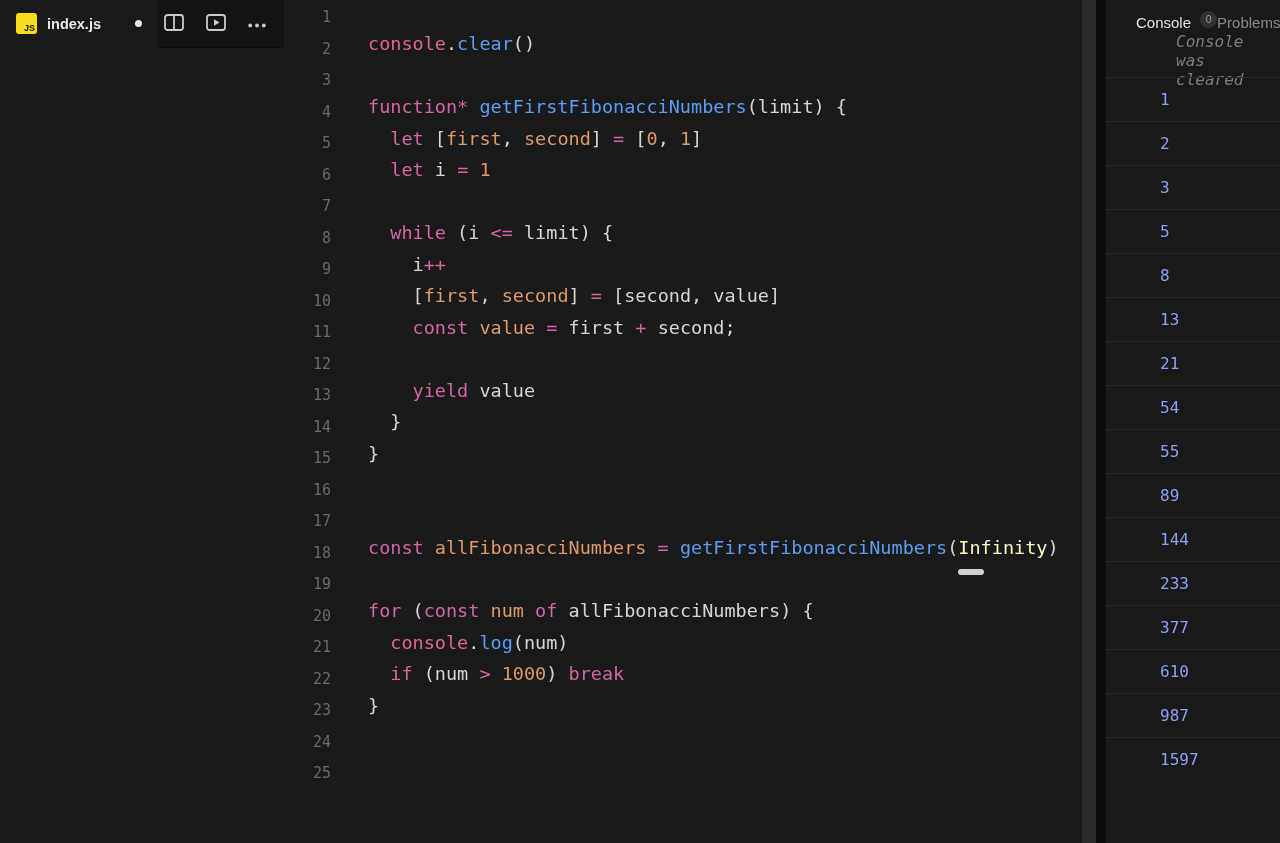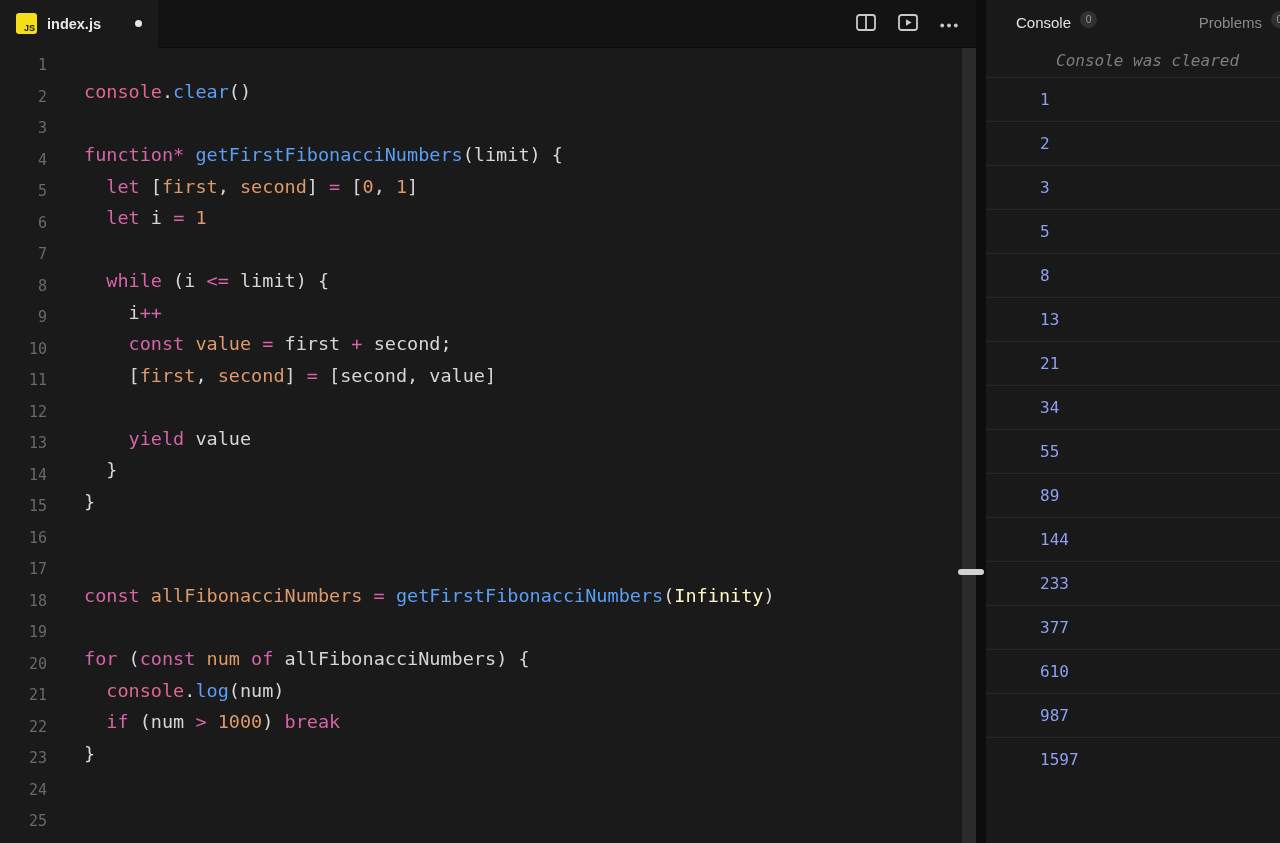--- a/index.html
+++ b/index.html
@@ -3,21 +3,21 @@
 <meta charset="utf-8">
 <style>
   * { margin:0; padding:0; box-sizing:border-box; }
   html,body { background:#000; }
   .app {
     position:relative; width:1280px; height:843px; overflow:hidden;
     background:#0f0f0f; font-family:"Liberation Sans", sans-serif;
     display:flex; flex-direction:row;
   }
   
-  .editor-pane { width:976px; height:100%; display:flex; flex-direction:column; background:#1a1a1a; }
+  .editor-pane { width:1096px; height:100%; display:flex; background:#1a1a1a; }
   .topbar {
     height:48px; background:#131313; display:flex; align-items:center;
     border-bottom:1px solid #0b0b0b; flex:0 0 auto;
   }
   .tab {
     height:48px; display:flex; align-items:center; gap:10px;
     padding:0 16px; background:#1a1a1a; cursor:pointer;
   }
   .js-logo {
     width:21px; height:21px; background:#f5de19; border-radius:3px;
@@ -153,22 +153,22 @@
         </div>
       <div class="code">
           <div class="cl"><span class="tk-builtin">console</span><span class="tk-plain">.</span><span class="tk-func">clear</span><span class="tk-plain">()</span></div>
           <div class="cl"></div>
           <div class="cl"><span class="tk-kw">function*</span><span class="tk-plain"> </span><span class="tk-func">getFirstFibonacciNumbers</span><span class="tk-plain">(limit) {</span></div>
           <div class="cl"><span class="tk-plain">  </span><span class="tk-kw">let</span><span class="tk-plain"> [</span><span class="tk-var">first</span><span class="tk-plain">, </span><span class="tk-var">second</span><span class="tk-plain">] </span><span class="tk-kw">=</span><span class="tk-plain"> [</span><span class="tk-num">0</span><span class="tk-plain">, </span><span class="tk-num">1</span><span class="tk-plain">]</span></div>
           <div class="cl"><span class="tk-plain">  </span><span class="tk-kw">let</span><span class="tk-plain"> i </span><span class="tk-kw">=</span><span class="tk-plain"> </span><span class="tk-num">1</span></div>
           <div class="cl"></div>
           <div class="cl"><span class="tk-plain">  </span><span class="tk-kw">while</span><span class="tk-plain"> (i </span><span class="tk-kw">&lt;=</span><span class="tk-plain"> limit) {</span></div>
           <div class="cl"><span class="tk-plain">    i</span><span class="tk-kw">++</span></div>
+          <div class="cl"><span class="tk-plain">    [</span><span class="tk-var">first</span><span class="tk-plain">, </span><span class="tk-var">second</span><span class="tk-plain">] </span><span class="tk-kw">=</span><span class="tk-plain"> [second, value]</span></div>
           <div class="cl"><span class="tk-plain">    </span><span class="tk-kw">const</span><span class="tk-plain"> </span><span class="tk-var">value</span><span class="tk-plain"> </span><span class="tk-kw">=</span><span class="tk-plain"> first </span><span class="tk-kw">+</span><span class="tk-plain"> second;</span></div>
-          <div class="cl"><span class="tk-plain">    [</span><span class="tk-var">first</span><span class="tk-plain">, </span><span class="tk-var">second</span><span class="tk-plain">] </span><span class="tk-kw">=</span><span class="tk-plain"> [second, value]</span></div>
           <div class="cl"></div>
           <div class="cl"><span class="tk-plain">    </span><span class="tk-kw">yield</span><span class="tk-plain"> value</span></div>
           <div class="cl"><span class="tk-plain">  }</span></div>
           <div class="cl"><span class="tk-plain">}</span></div>
           <div class="cl"></div>
           <div class="cl"></div>
           <div class="cl"><span class="tk-kw">const</span><span class="tk-plain"> </span><span class="tk-var">allFibonacciNumbers</span><span class="tk-plain"> </span><span class="tk-kw">=</span><span class="tk-plain"> </span><span class="tk-func">getFirstFibonacciNumbers</span><span class="tk-plain">(</span><span class="tk-const">Infinity</span><span class="tk-plain">)</span></div>
           <div class="cl"></div>
           <div class="cl"><span class="tk-kw">for</span><span class="tk-plain"> (</span><span class="tk-kw">const</span><span class="tk-plain"> </span><span class="tk-var">num</span><span class="tk-plain"> </span><span class="tk-kw">of</span><span class="tk-plain"> allFibonacciNumbers) {</span></div>
           <div class="cl"><span class="tk-plain">  </span><span class="tk-builtin">console</span><span class="tk-plain">.</span><span class="tk-func">log</span><span class="tk-plain">(num)</span></div>
@@ -212,21 +212,21 @@
         <div class="console-row">
           <span class="console-value">8</span>
         </div>
         <div class="console-row">
           <span class="console-value">13</span>
         </div>
         <div class="console-row">
           <span class="console-value">21</span>
         </div>
         <div class="console-row">
-          <span class="console-value">34</span>
+          <span class="console-value">54</span>
         </div>
         <div class="console-row">
           <span class="console-value">55</span>
         </div>
         <div class="console-row">
           <span class="console-value">89</span>
         </div>
         <div class="console-row">
           <span class="console-value">144</span>
         </div>

